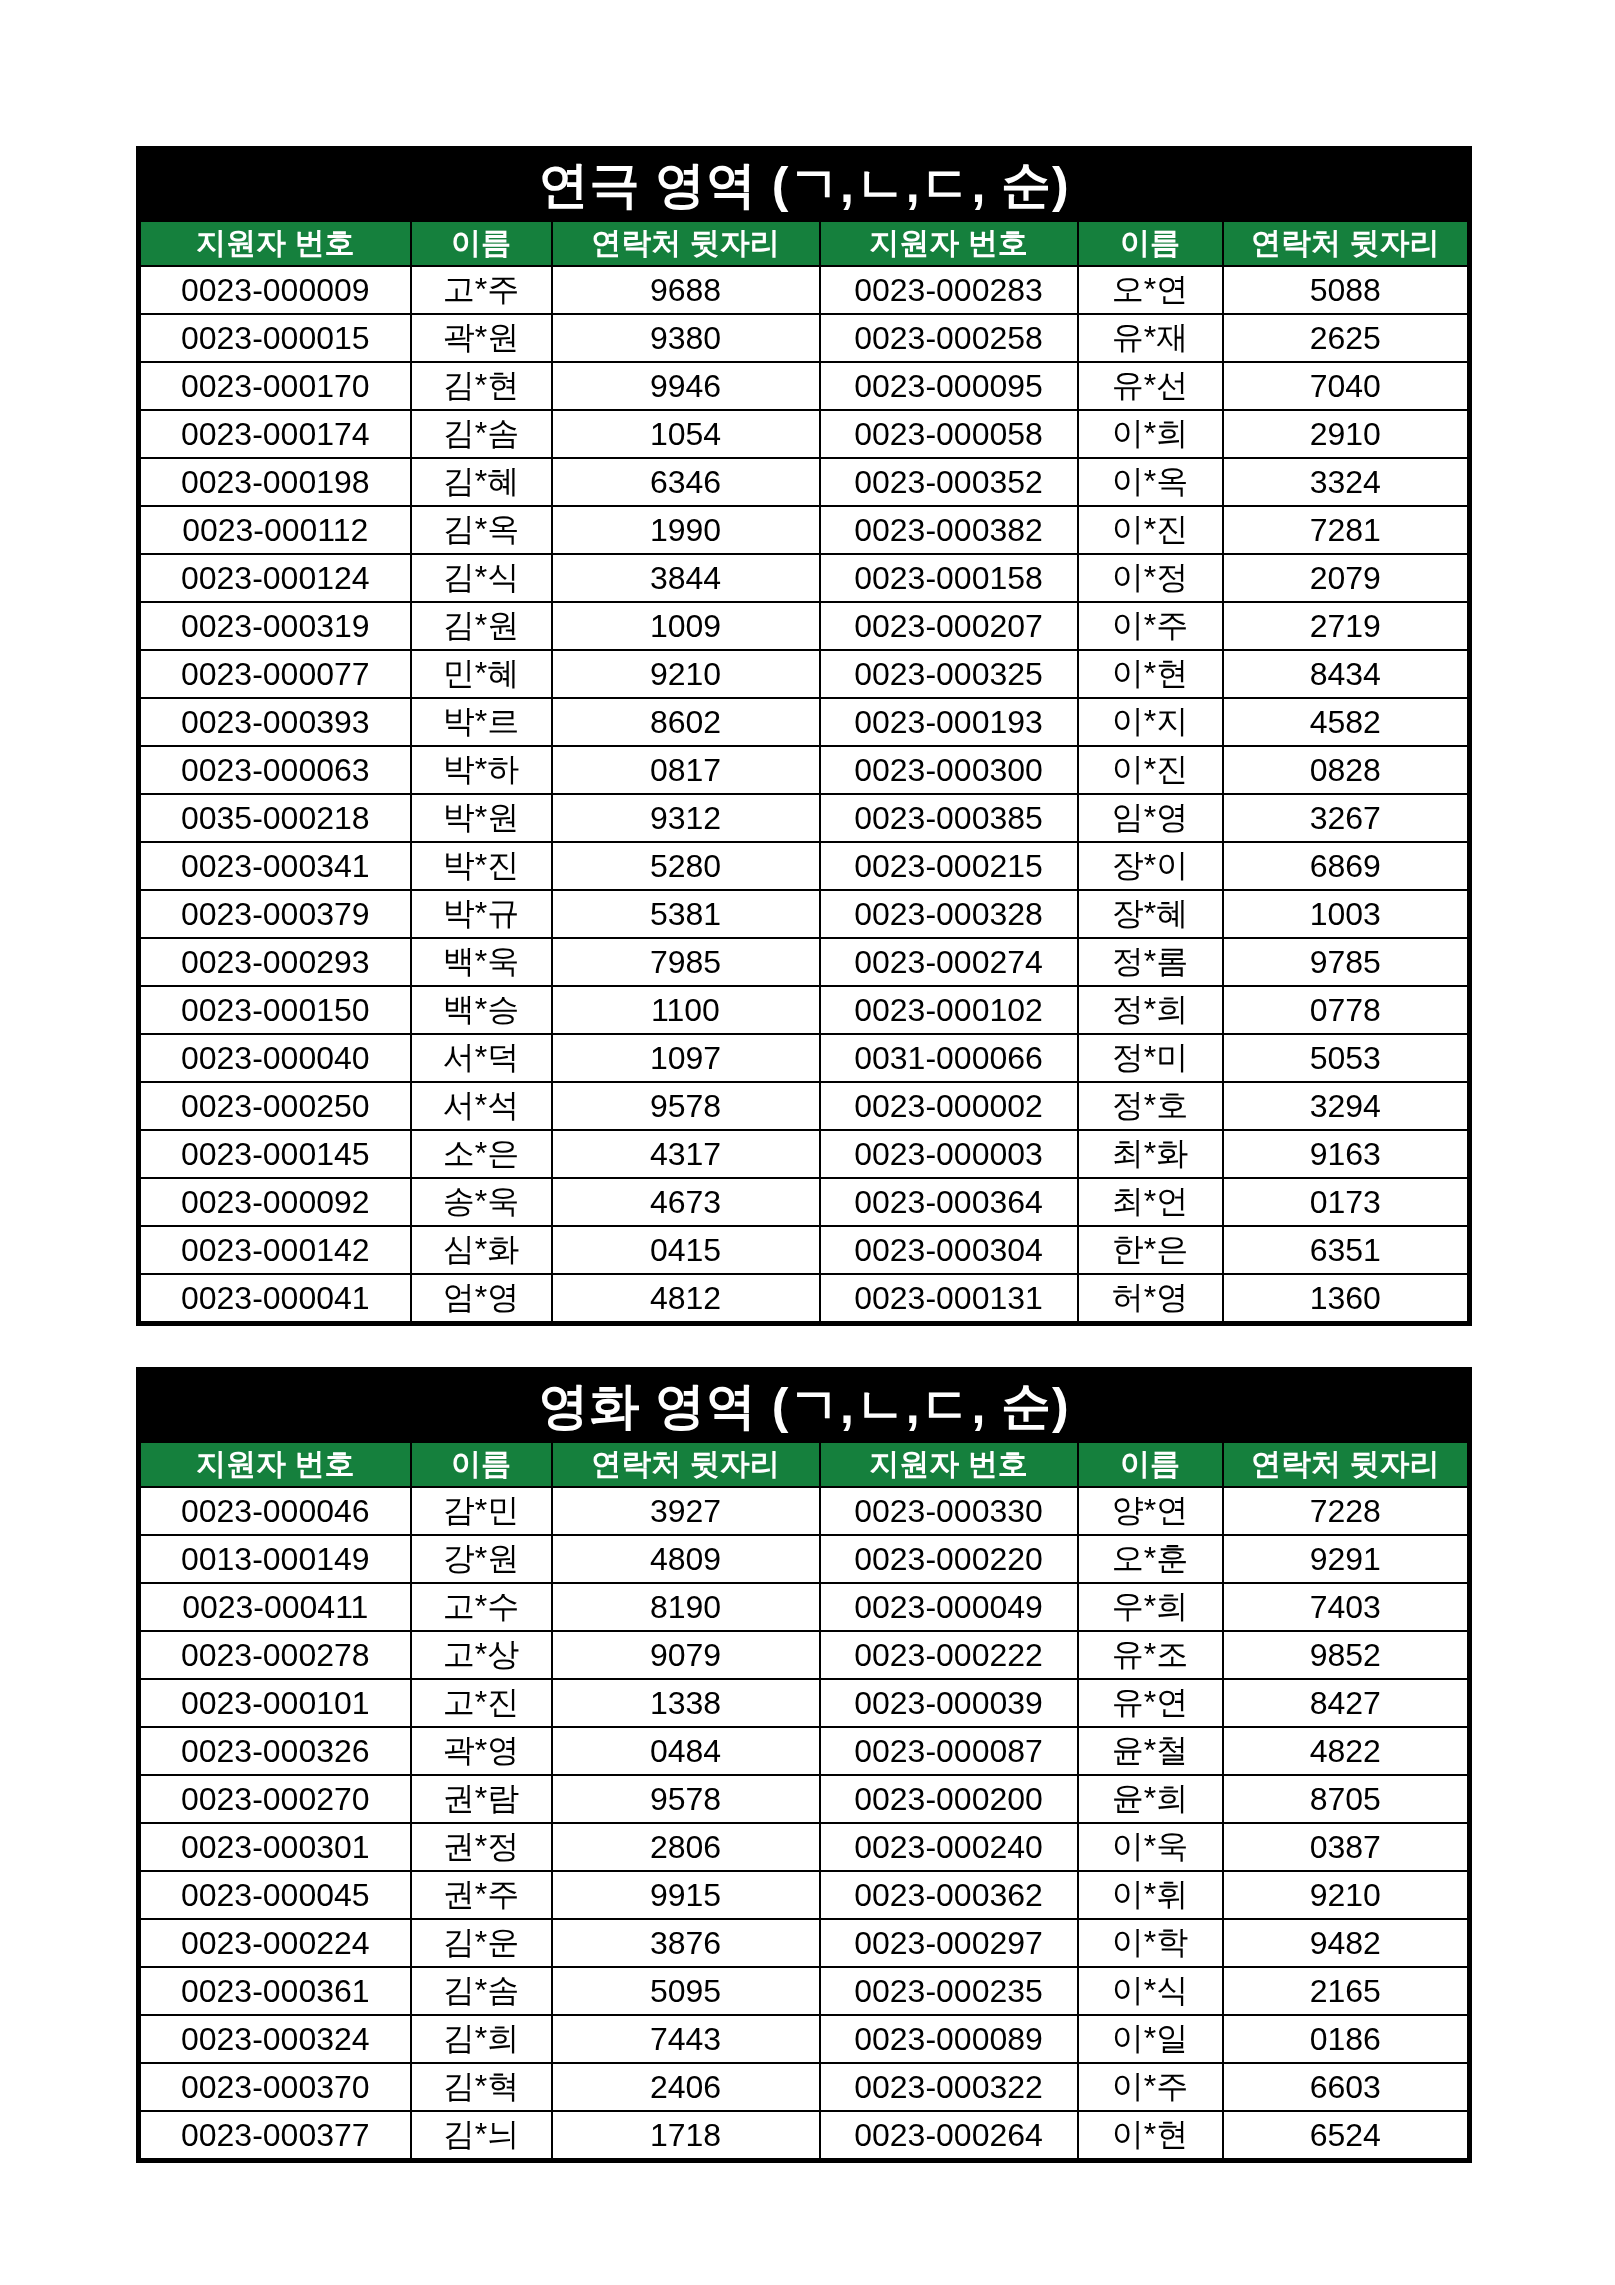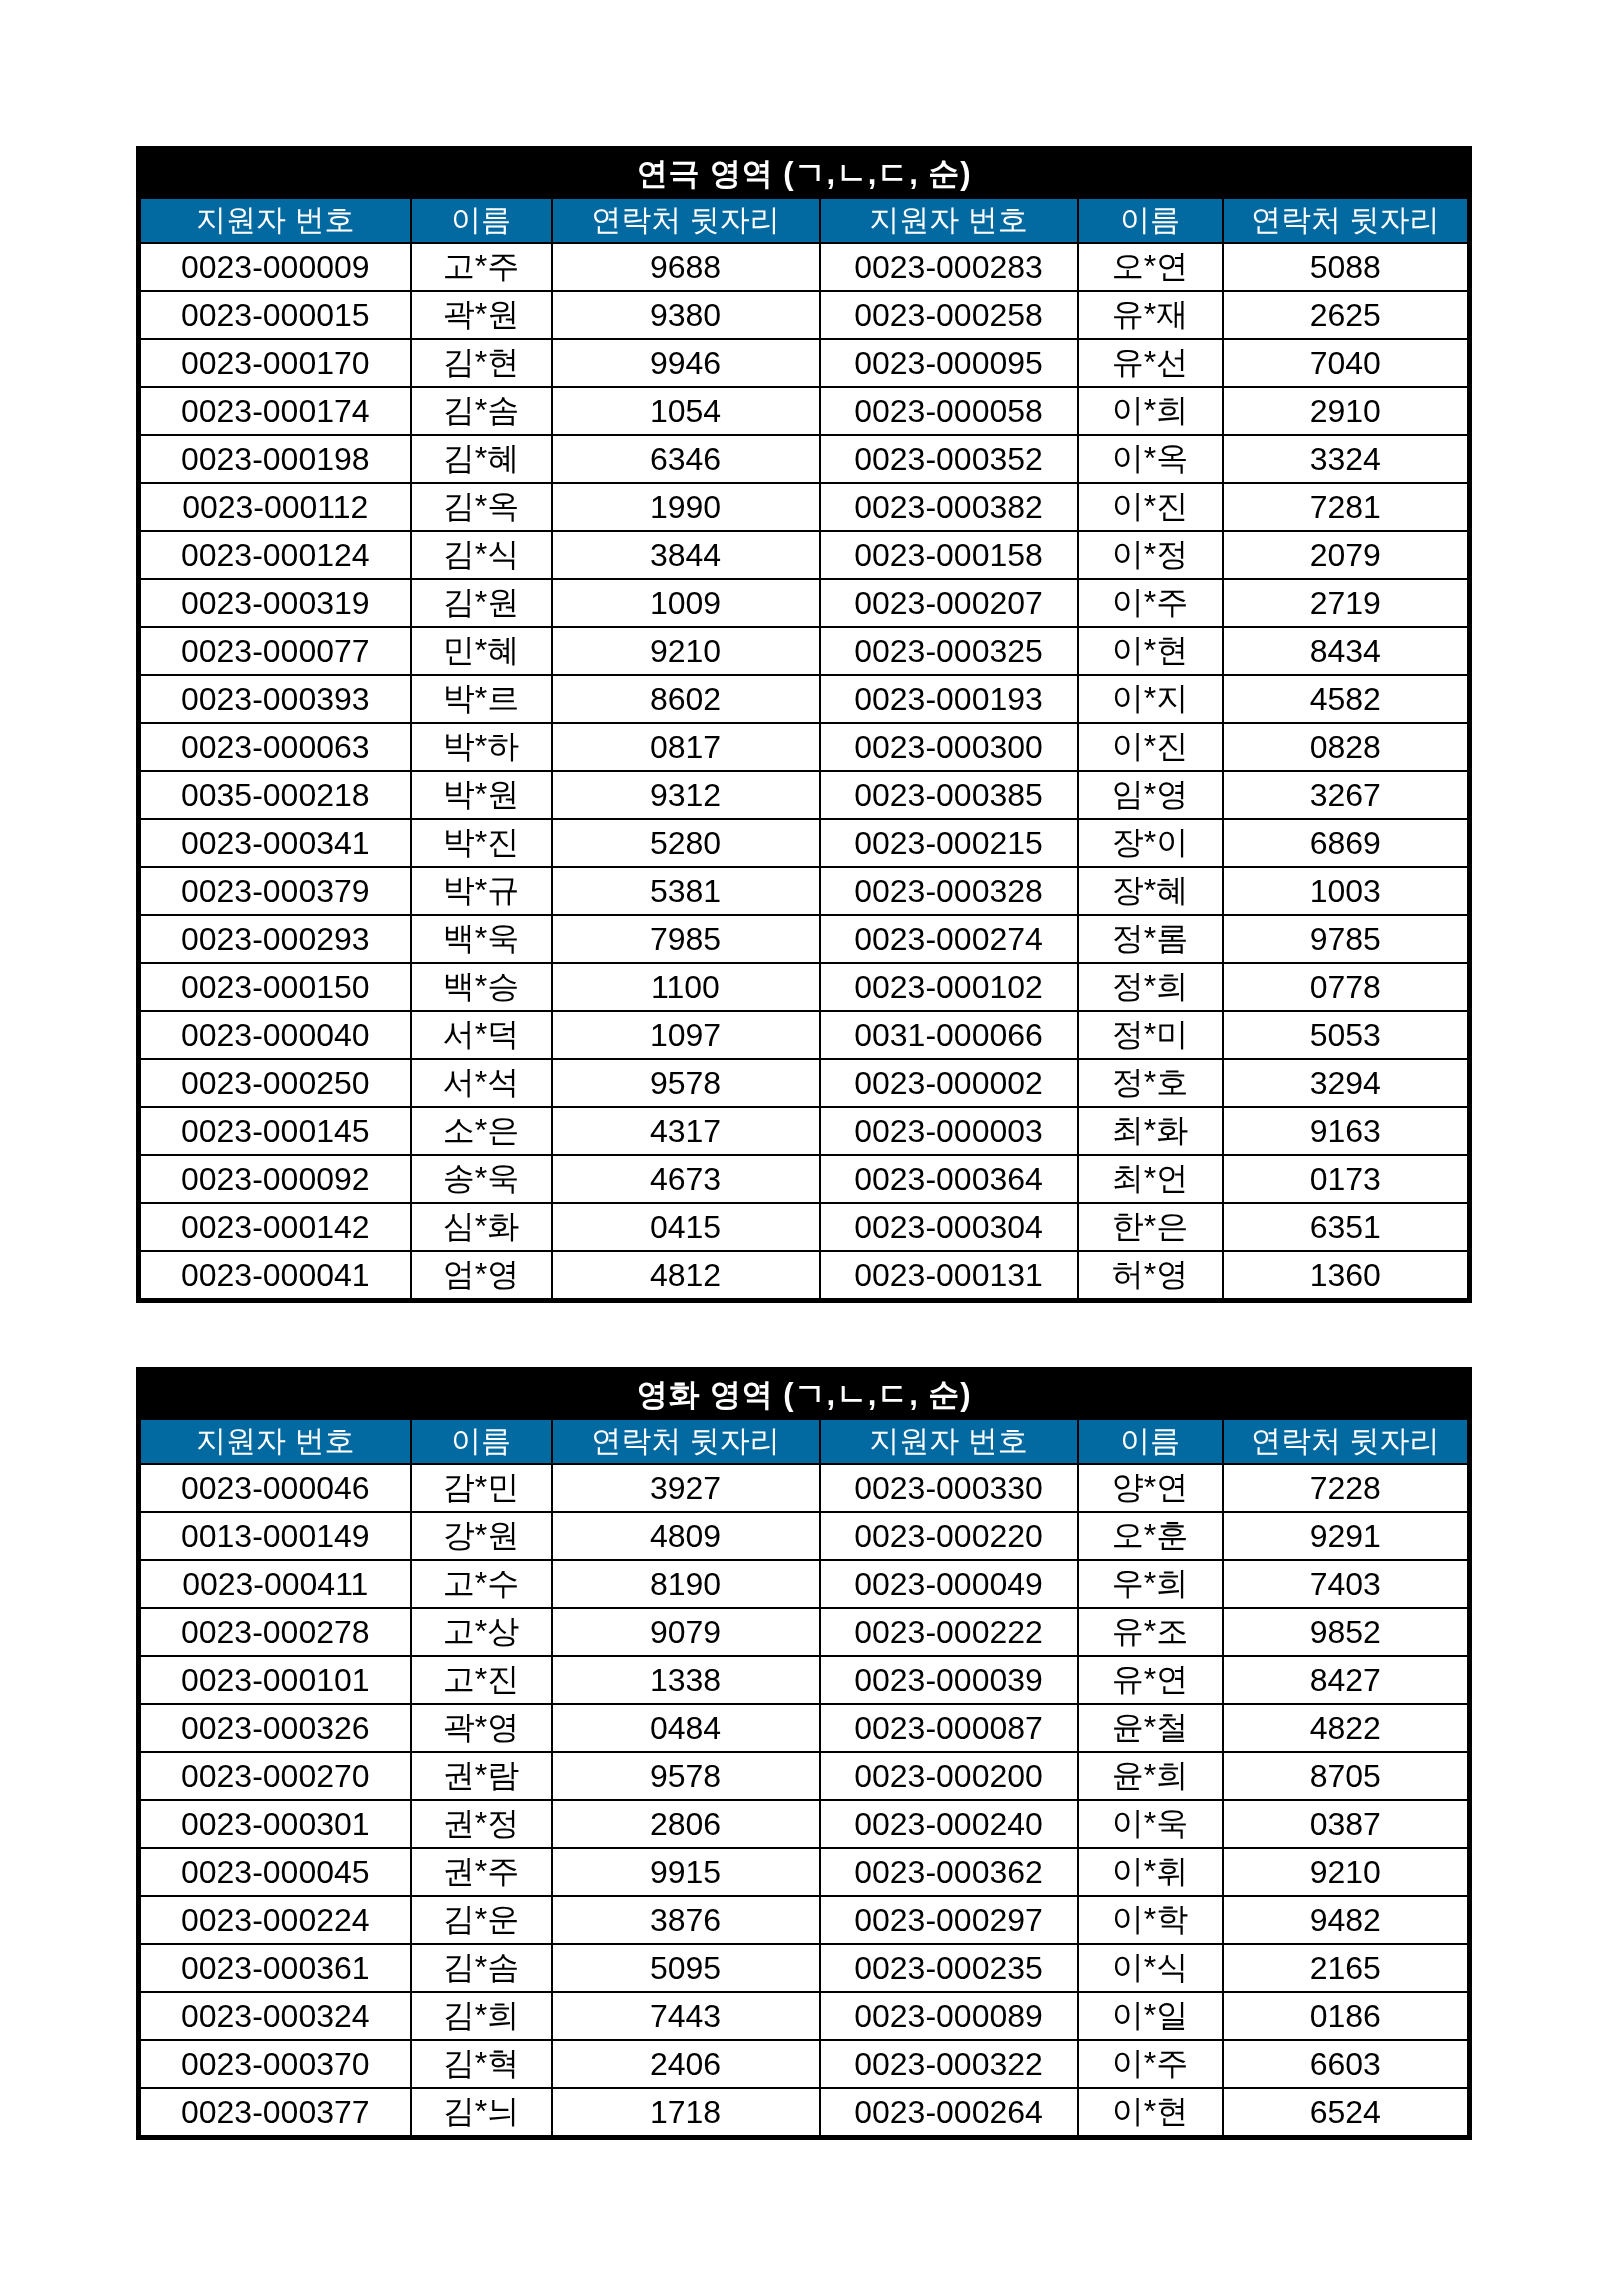--- a/index.html
+++ b/index.html
@@ -34,28 +34,28 @@
     border: 2.7px solid #000000;
     text-align: center;
     vertical-align: middle;
     overflow: hidden;
     white-space: nowrap;
   }
   td.title-cell {
     background: #000000;
     color: #ffffff;
     font-weight: bold;
-    font-size: 31px;
+    font-size: 50px;
     height: 44px;
     letter-spacing: 0.9px;
   }
   td.head-cell {
-    background: #0369a1;
+    background: #15803d;
     color: #ffffff;
-    font-weight: normal;
+    font-weight: bold;
     font-size: 30px;
     height: 38px;
   }
   td.body-cell {
     background: #ffffff;
     color: #000000;
     font-size: 32px;
     height: 43px;
   }
   

